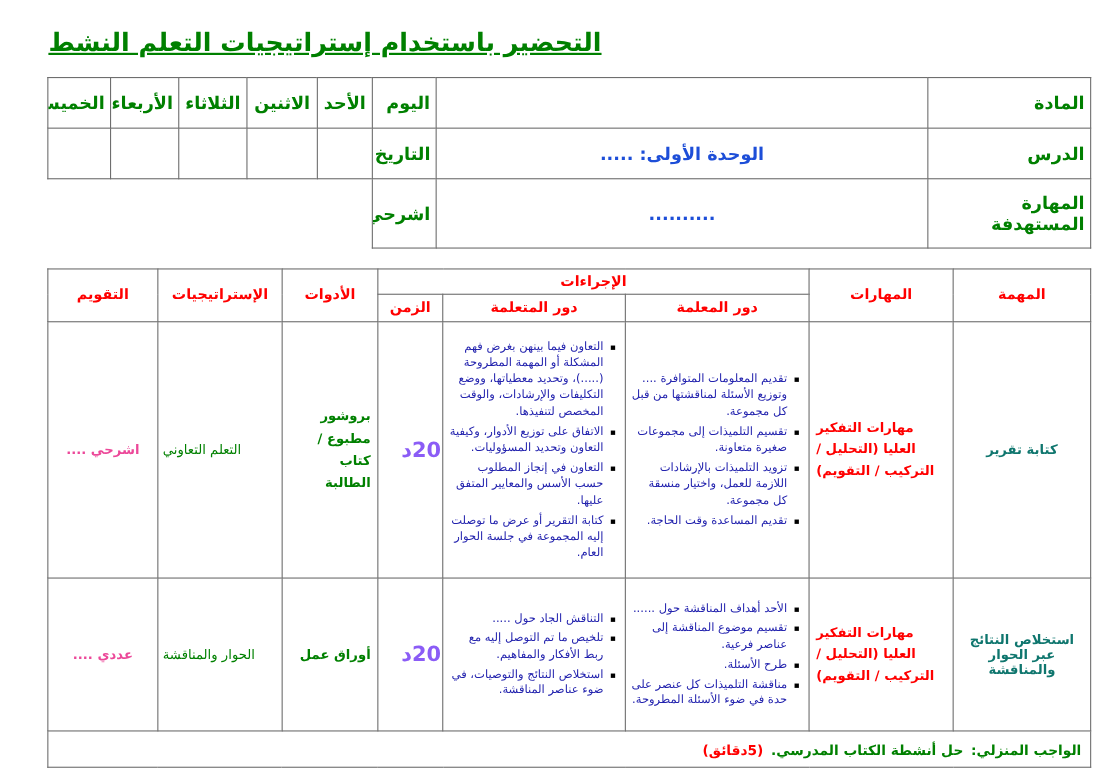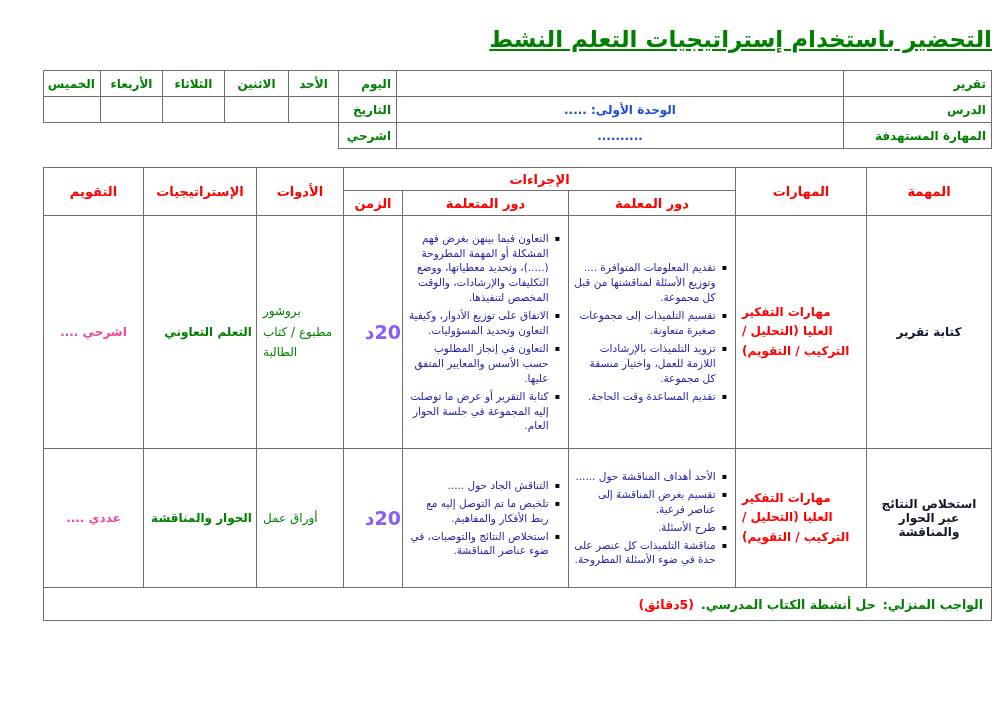--- a/index.html
+++ b/index.html
@@ -7,33 +7,33 @@
     width: 1000px;
     height: 707px;
     background: #ffffff;
     font-family: "DejaVu Sans", sans-serif;
     direction: rtl;
     overflow: hidden;
   }
   .page { padding: 10px 8px 0 44px; }
 
   .title {
-    text-align: right;
+    text-align: left;
     color: #008000;
     font-size: 23px;
     font-weight: bold;
     text-decoration: underline;
     margin: 16px 0 18px 0;
   }
 
   table { border-collapse: collapse; table-layout: fixed; width: 948px; }
   td, th { border: 1px solid #6e6e6e; overflow: hidden; }
 
   
-  table.info td { height: 21px; font-size: 12px; padding: 2px 5px; vertical-align: middle; }
+  table.info td { height: 21px; font-size: 16px; padding: 12px 5px; vertical-align: middle; }
   .g { color: #008000; font-weight: bold; }
   .r { color: #ff0000; font-weight: bold; }
   .b { color: #1d4ed8; font-weight: bold; }
   .lbl { text-align: right; }
   .ctr { text-align: center; }
   td.noborder { border: none; }
 
   
   table.main { margin-top: 18px; }
   table.main th {
@@ -43,26 +43,26 @@
     text-align: center;
     vertical-align: middle;
     padding: 1px 2px;
   }
   tr.hdrA th { height: 20px; }
   tr.hdrB th { height: 22px; }
   table.main td { vertical-align: middle; }
   tr.row1 > td { height: 222px; }
   tr.row2 > td { height: 128px; }
 
-  td.task  { text-align: center; color: #0f172a; font-weight: bold; font-size: 12px; padding: 2px 4px; }
+  td.task  { text-align: center; color: #0f766e; font-weight: bold; font-size: 12px; padding: 2px 4px; }
   td.skills{ text-align: left; color: #ff0000; font-weight: bold; font-size: 12px; padding: 2px 6px; line-height: 1.6; }
   td.role  { color: #2323ae; font-size: 10.5px; padding: 5px 8px 5px 5px; }
   td.time  { text-align: right; color: #8b5cf6; font-weight: bold; font-size: 19px; }
-  td.tools { text-align: left; color: #008000; font-weight: normal; font-size: 12px; padding: 2px 6px; line-height: 1.7; }
-  td.strat { text-align: right; color: #008000; font-weight: bold; font-size: 12px; padding: 2px 4px; }
+  td.tools { text-align: right; color: #008000; font-weight: bold; font-size: 12px; padding: 2px 6px; line-height: 1.7; }
+  td.strat { text-align: left; color: #008000; font-weight: normal; font-size: 12px; padding: 2px 4px; }
   td.eval  { text-align: center; color: #ec4899; font-weight: bold; font-size: 12px; }
 
   .bullets { display: flex; flex-direction: column; gap: 3px; }
   .bullet-item { display: flex; gap: 6px; align-items: flex-start; text-align: right; line-height: 1.42; }
   .bullet-marker { flex: 0 0 auto; font-size: 8px; line-height: 15px; color: #000000; }
   .bullet-text { flex: 1 1 auto; }
 
   tr.hw td { height: 28px; padding: 2px 8px; font-size: 12.5px; vertical-align: middle; }
   tr.hw span { margin-left: 3px; }
 
@@ -89,21 +89,21 @@
         <col style="width:447px">
         <col style="width:58px">
       <col style="width:50px">
         <col style="width:64px">
         <col style="width:62px">
       <col style="width:62px">
         <col style="width:57px">
     </colgroup>
     <tbody>
         <tr>
-      <td class="lbl g">تقرير</td>
+      <td class="lbl g">المادة</td>
       <td class="ctr"></td>
       <td class="lbl g">اليوم</td>
       <td class="ctr g">الأحد</td>
       <td class="ctr g">الاثنين</td>
       <td class="ctr g">الثلاثاء</td>
       <td class="ctr g">الأربعاء</td>
       <td class="ctr g">الخميس</td>
     </tr>
     <tr>
       <td class="lbl g">الدرس</td>
@@ -203,21 +203,21 @@
       <td class="task">استخلاص النتائج عبر الحوار والمناقشة</td>
       <td class="skills">مهارات التفكير العليا (التحليل / التركيب / التقويم)</td>
       <td class="role">
         <div class="bullets">
               <div class="bullet-item">
                 <span class="bullet-marker">▪</span>
                 <span class="bullet-text">الأحد أهداف المناقشة حول ......</span>
               </div>
               <div class="bullet-item">
                 <span class="bullet-marker">▪</span>
-                <span class="bullet-text">تقسيم بغرض المناقشة إلى عناصر فرعية.</span>
+                <span class="bullet-text">تقسيم موضوع المناقشة إلى عناصر فرعية.</span>
               </div>
               <div class="bullet-item">
                 <span class="bullet-marker">▪</span>
                 <span class="bullet-text">طرح الأسئلة.</span>
               </div>
               <div class="bullet-item">
                 <span class="bullet-marker">▪</span>
                 <span class="bullet-text">مناقشة التلميذات كل عنصر على حدة في ضوء الأسئلة المطروحة.</span>
               </div>
             </div>

